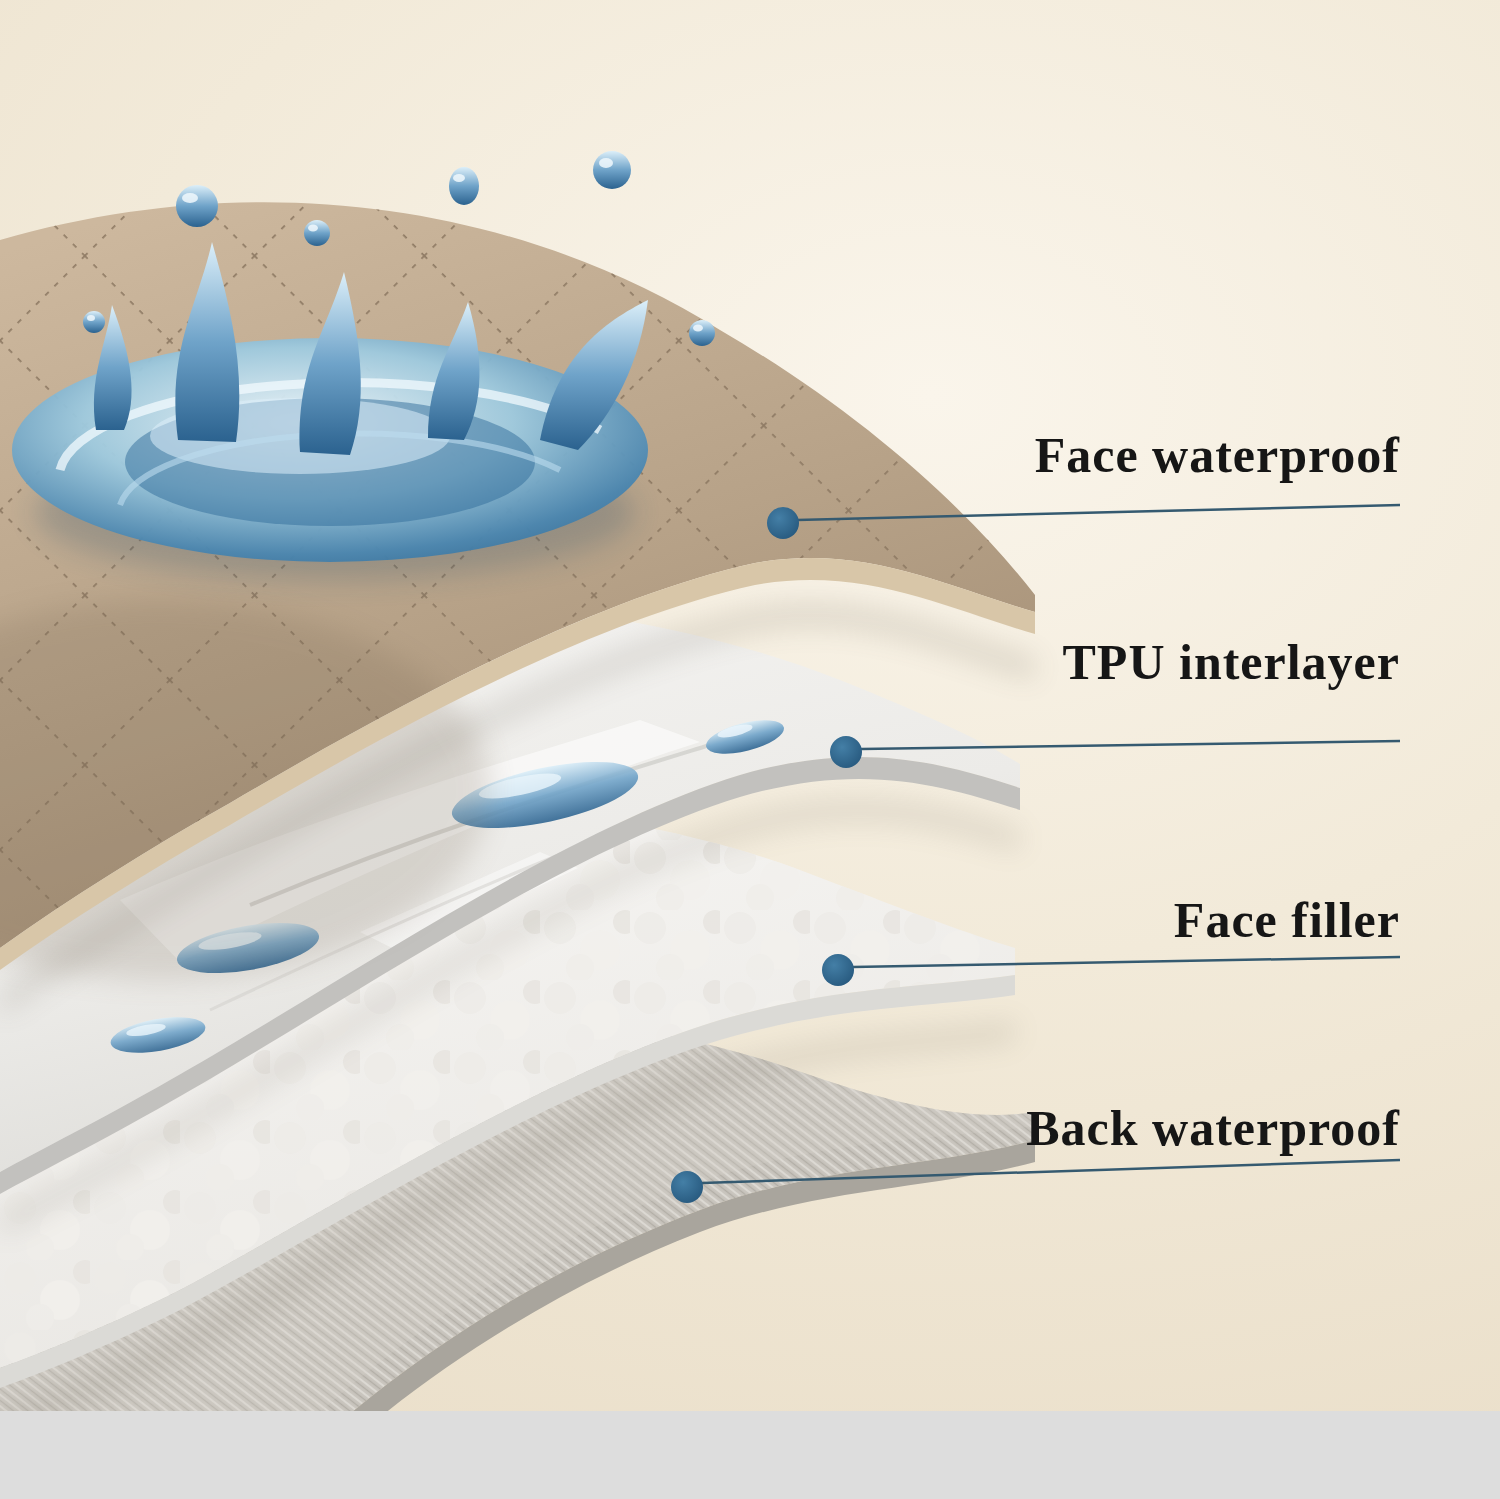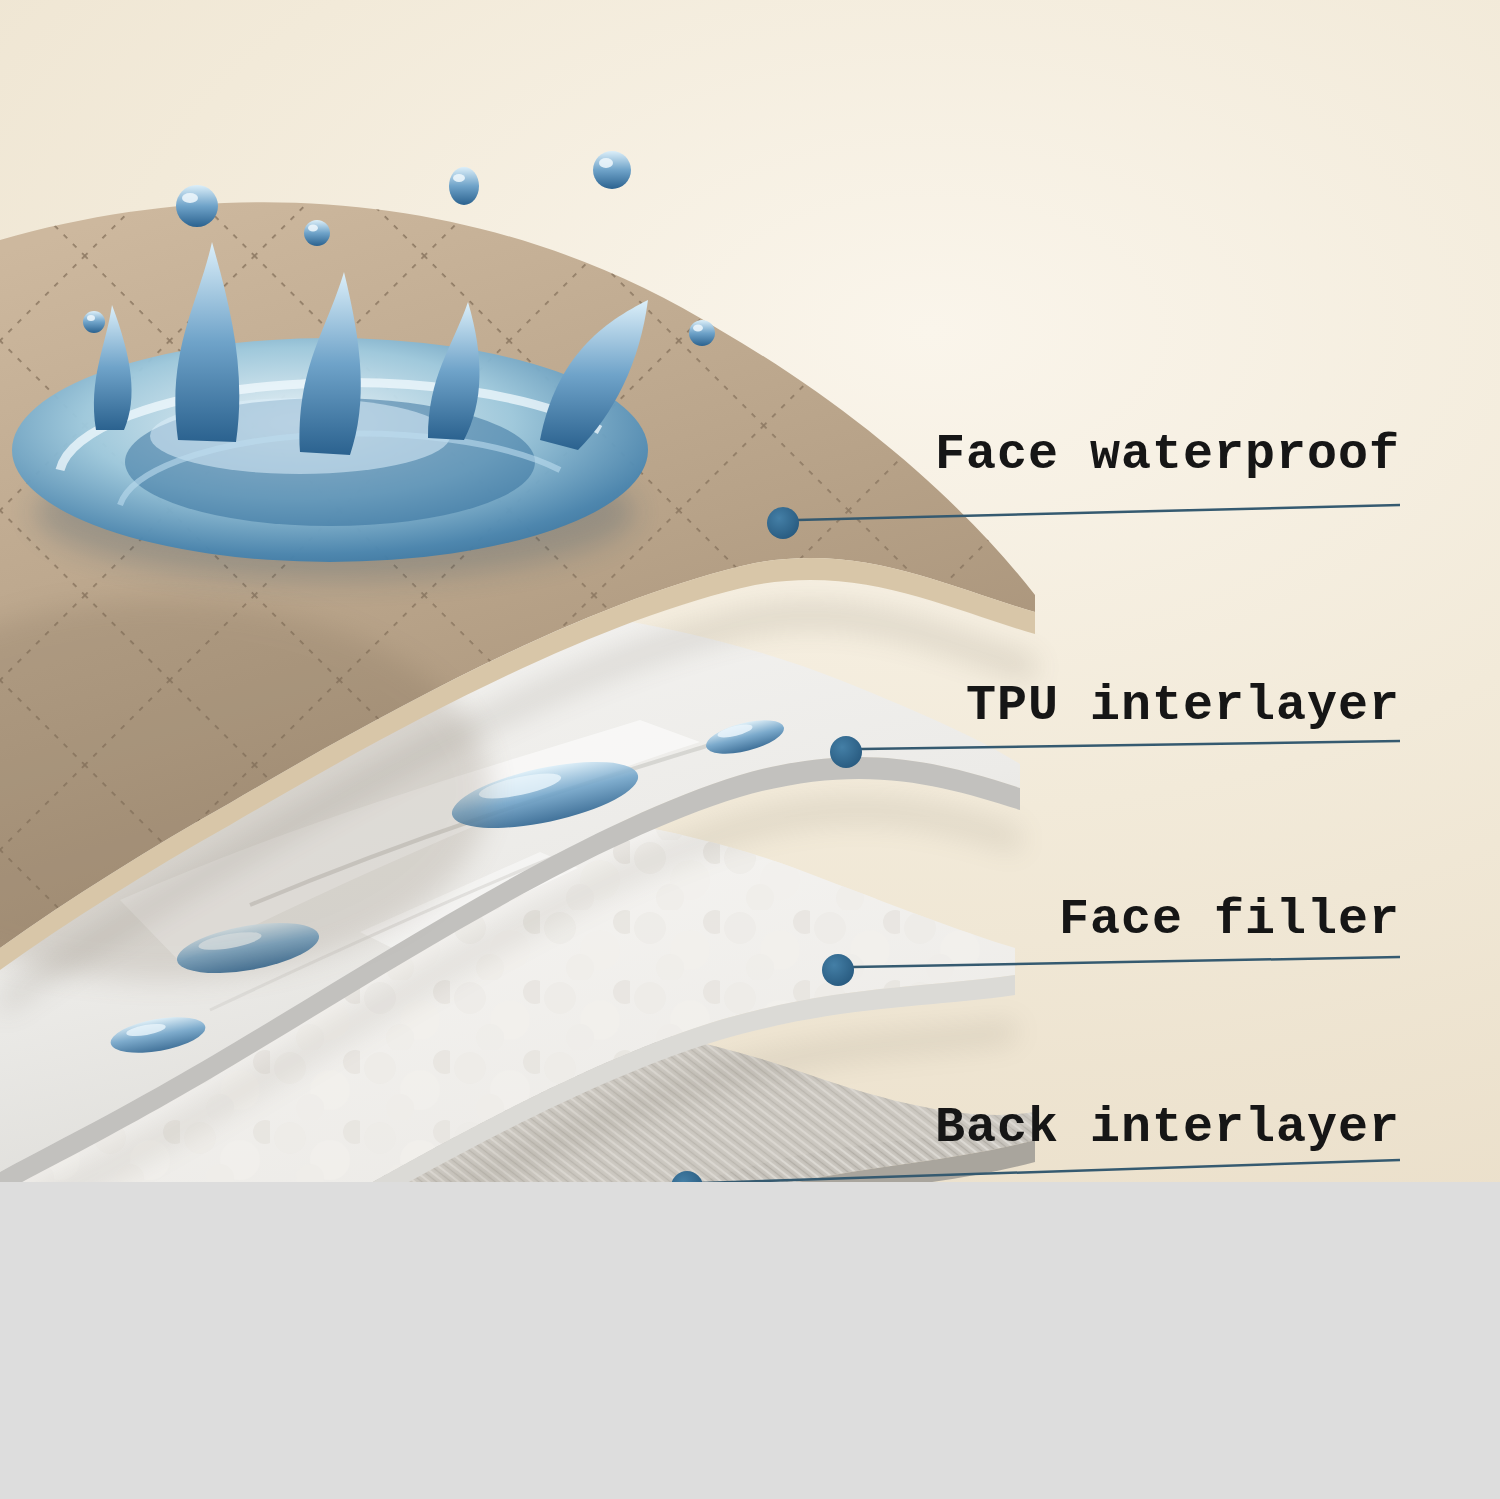--- a/index.html
+++ b/index.html
@@ -1,21 +1,21 @@
 <!DOCTYPE html>
 <html><head>
 <meta charset="utf-8">
 <style>
   html,body{margin:0;padding:0;background:#ddd;}
   .stage{
     position:relative;
-    width:1500px;height:1182px;
+    width:1500px;height:1411px;
     overflow:hidden;
     background:radial-gradient(120% 90% at 62% 28%, #faf5eb 0%, #f2ead9 45%, #e9ddc7 100%);
-    font-family:Liberation Mono, monospace;
+    font-family:Liberation Serif, serif;
   }
   .stage svg{position:absolute;left:0;top:0;}
   .callout-label{
     position:absolute;
     right:100px;
     font-size:50px;
     font-weight:bold;
     line-height:1;
     letter-spacing:1px;
     color:#161616;
@@ -164,18 +164,18 @@
     <path d="M702 1183 L1400 1160" stroke="#355a70" stroke-width="2.5"></path>
     <circle cx="783" cy="523" r="16" fill="url(#dotRad2)"></circle>
     <circle cx="846" cy="752" r="16" fill="url(#dotRad2)"></circle>
     <circle cx="838" cy="970" r="16" fill="url(#dotRad2)"></circle>
     <circle cx="687" cy="1187" r="16" fill="url(#dotRad2)"></circle>
   </g>
 </svg>
 
 <div>
   <div class="callout-label" style="top:430px">Face waterproof</div>
-  <div class="callout-label" style="top:681px">TPU interlayer</div>
+  <div class="callout-label" style="top:637px">TPU interlayer</div>
   <div class="callout-label" style="top:895px">Face filler</div>
-  <div class="callout-label" style="top:1103px">Back interlayer</div>
+  <div class="callout-label" style="top:1103px">Back waterproof</div>
 </div>
 
 </div>
 
 </body></html>

